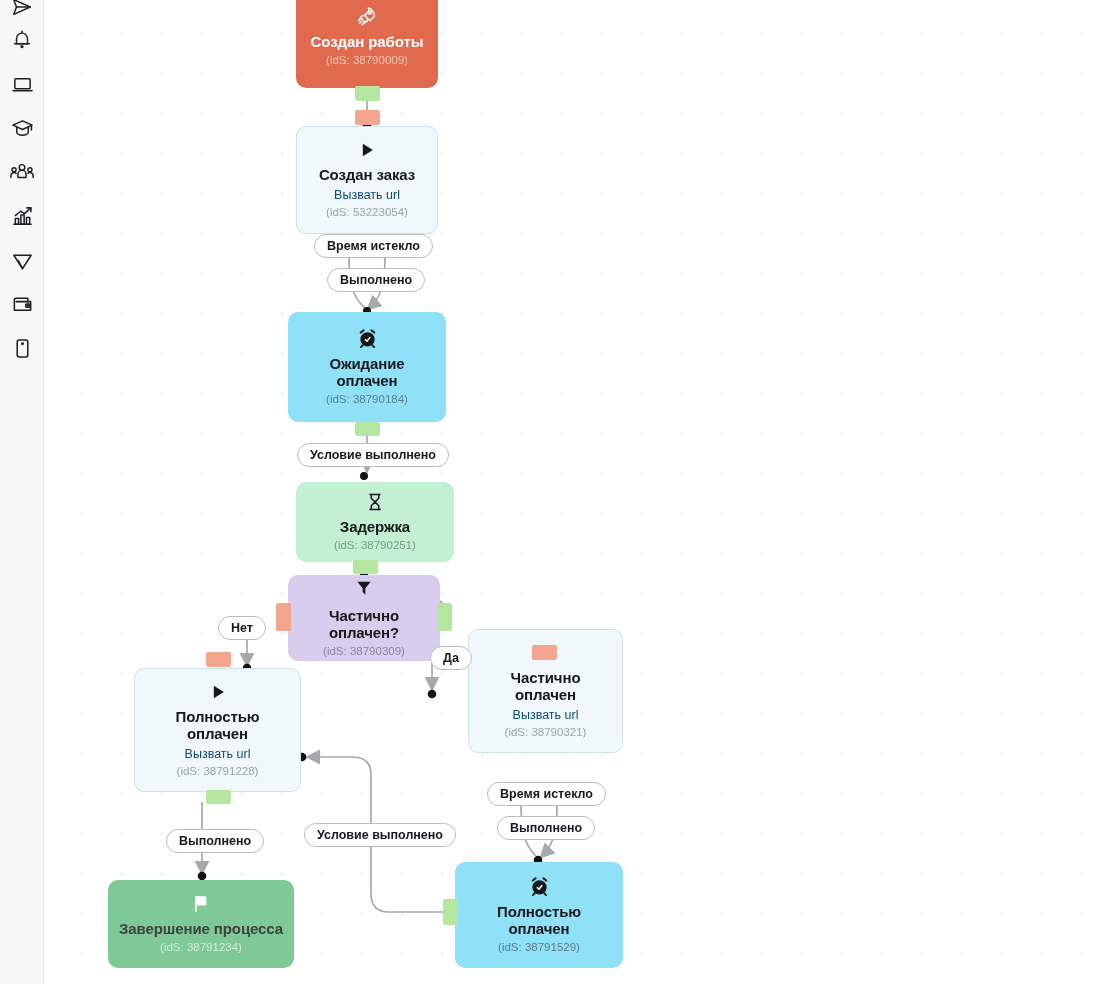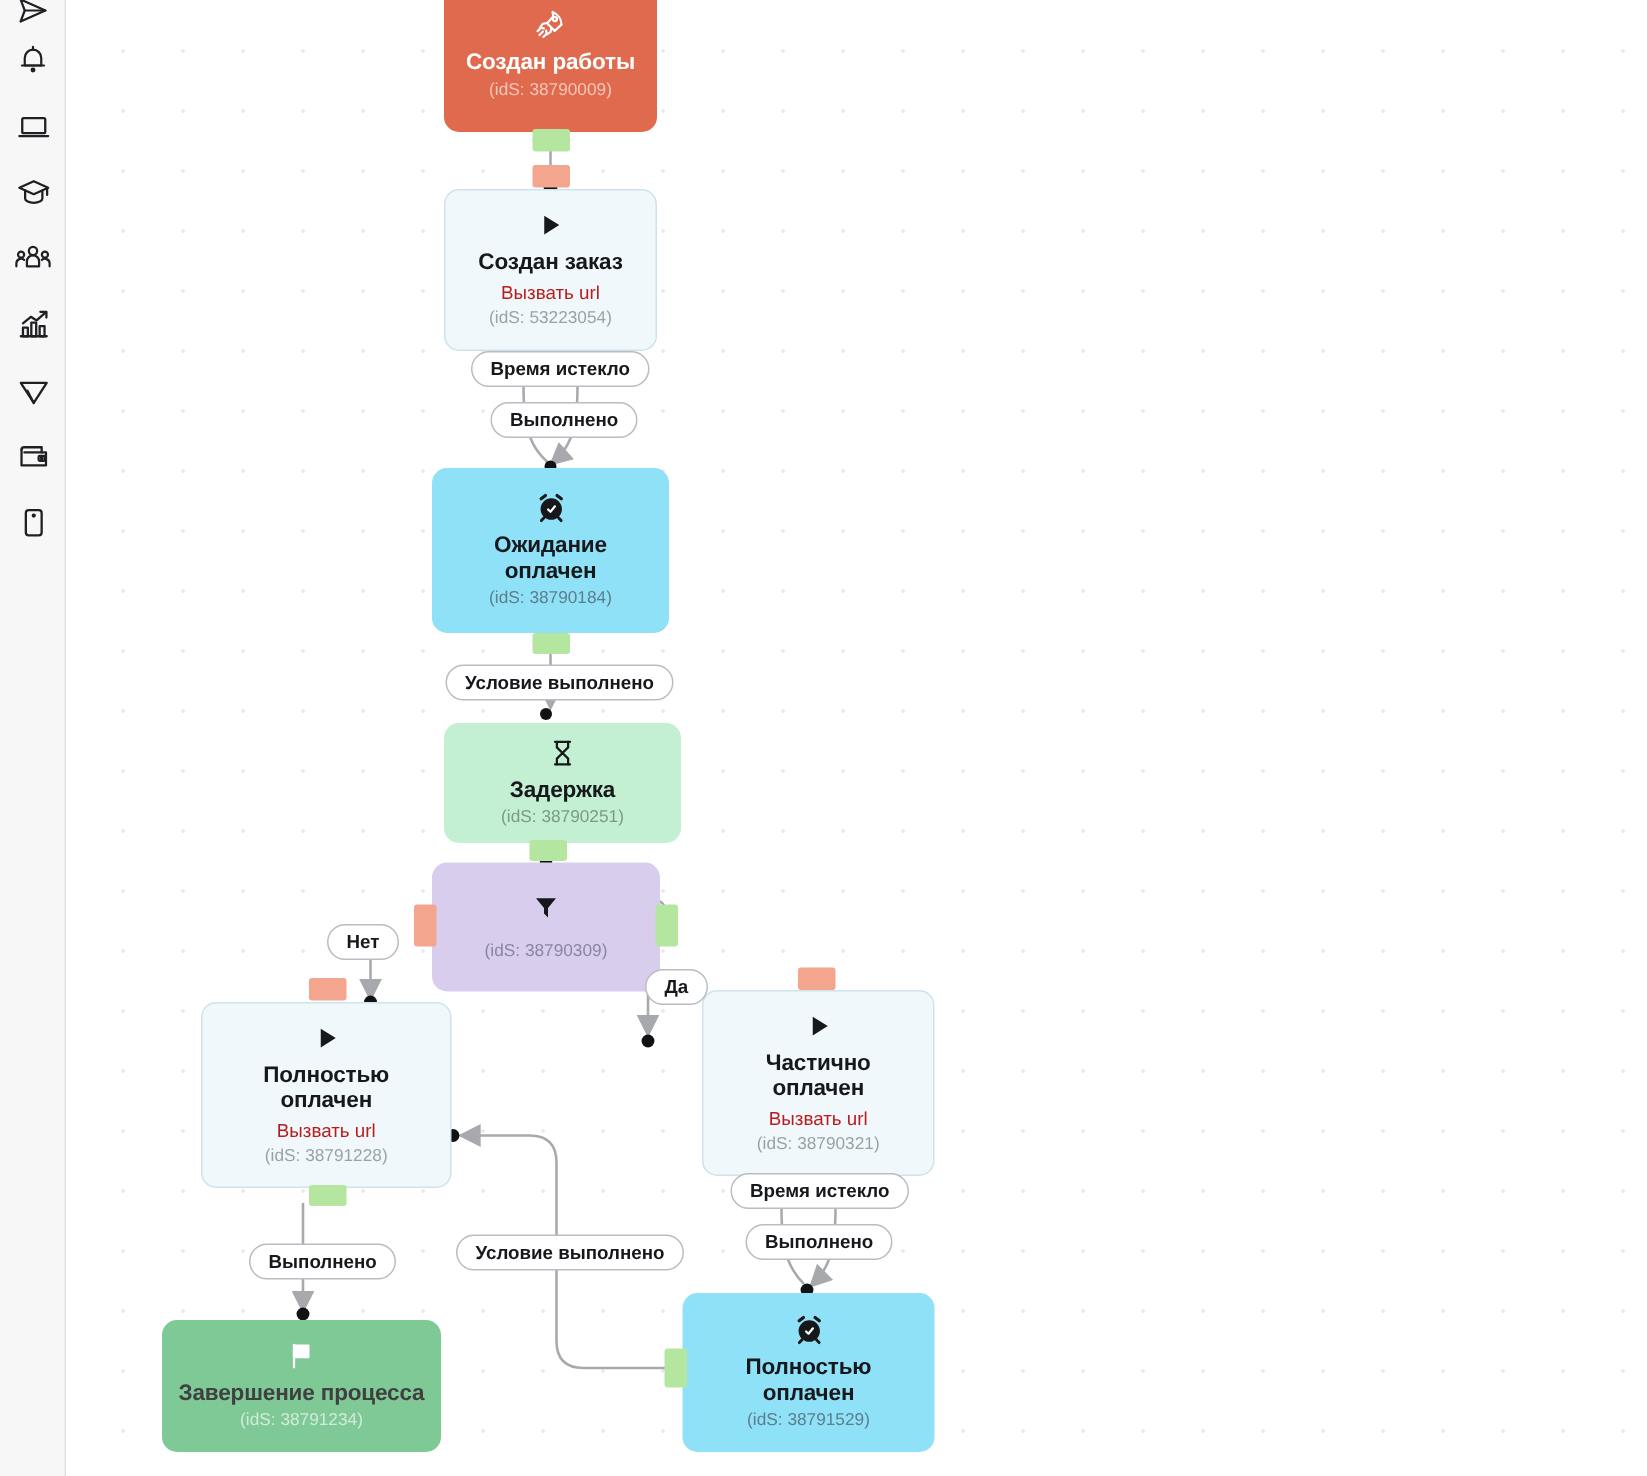--- a/index.html
+++ b/index.html
@@ -66,21 +66,21 @@
     font-size: 11.5px; margin-top: 3px; line-height: 1.2;
   }
 
   
   .v-start  { background: #e06a4e; }
   .v-start .n-title { color: #ffffff; }
   .v-start .n-id { color: #f6c6b8; }
 
   .v-action { background: #f1f8fb; border: 1px solid #cfe3ec; }
   .v-action .n-title { color: #16181c; }
-  .v-action .n-sub { color: #b91c1c; }
+  .v-action .n-sub { color: #0c4a6e; }
   .v-action .n-id { color: #9aa1aa; }
 
   .v-wait   { background: #8fe1f7; }
   .v-wait .n-title { color: #16181c; text-align: right; }
   .v-wait .n-id { color: #5c7e8b; }
 
   .v-delay  { background: #c3efd2; justify-content: center; }
   .v-delay .n-title { color: #16181c; }
   .v-delay .n-id { color: #7b9b87; }
 
@@ -293,20 +293,21 @@
         <div class="n-id">(idS: 38790251)</div>
       </div>
       <div class="port port-out" style="left:309px; top:560px; width:25px; height:14px;"></div>
 
       <div class="node v-cond" style="left:244px; top:575px; width:152px; height:86px;">
         <span class="n-icon" style="margin-bottom:10px;">
           <svg width="20" height="20" viewBox="0 0 24 24">
             <path d="M4 4.5 L20 4.5 L13.6 12.4 L13.6 20 L10.4 16.8 L10.4 12.4 Z" fill="#16181c"></path>
           </svg>
         </span>
+        <div class="n-title">Частично оплачен?</div>
         <div class="n-id">(idS: 38790309)</div>
       </div>
       <div class="port port-in" style="left:232px; top:603px; width:15px; height:28px;"></div>
       <div class="port port-out" style="left:393px; top:603px; width:15px; height:28px;"></div>
 
       <div class="edge-label" style="left:174px; top:616px;">Нет</div>
       <div class="edge-label" style="left:386px; top:646px;">Да</div>
 
       <div class="port port-in" style="left:162px; top:652px; width:25px; height:15px;"></div>
       <div class="node v-action" style="left:90px; top:668px; width:167px; height:124px;">
@@ -318,21 +319,21 @@
         <div class="n-title">Полностью</div>
         <div class="n-title">оплачен</div>
         <div class="n-sub">Вызвать url</div>
         <div class="n-id">(idS: 38791228)</div>
       </div>
       <div class="port port-out" style="left:162px; top:790px; width:25px; height:14px;"></div>
 
       <div class="edge-label" style="left:122px; top:829px;">Выполнено</div>
 
       <div class="port port-in" style="left:488px; top:645px; width:25px; height:15px;"></div>
-      <div class="node v-action" style="left:424px; top:660px; width:155px; height:124px;">
+      <div class="node v-action" style="left:424px; top:629px; width:155px; height:124px;">
         <span class="n-icon">
           <svg width="20" height="20" viewBox="0 0 24 24">
               <path d="M7 4.5 L19 12 L7 19.5 Z" fill="#16181c"></path>
             </svg>
         </span>
         <div class="n-title">Частично</div>
         <div class="n-title">оплачен</div>
         <div class="n-sub">Вызвать url</div>
         <div class="n-id">(idS: 38790321)</div>
       </div>

